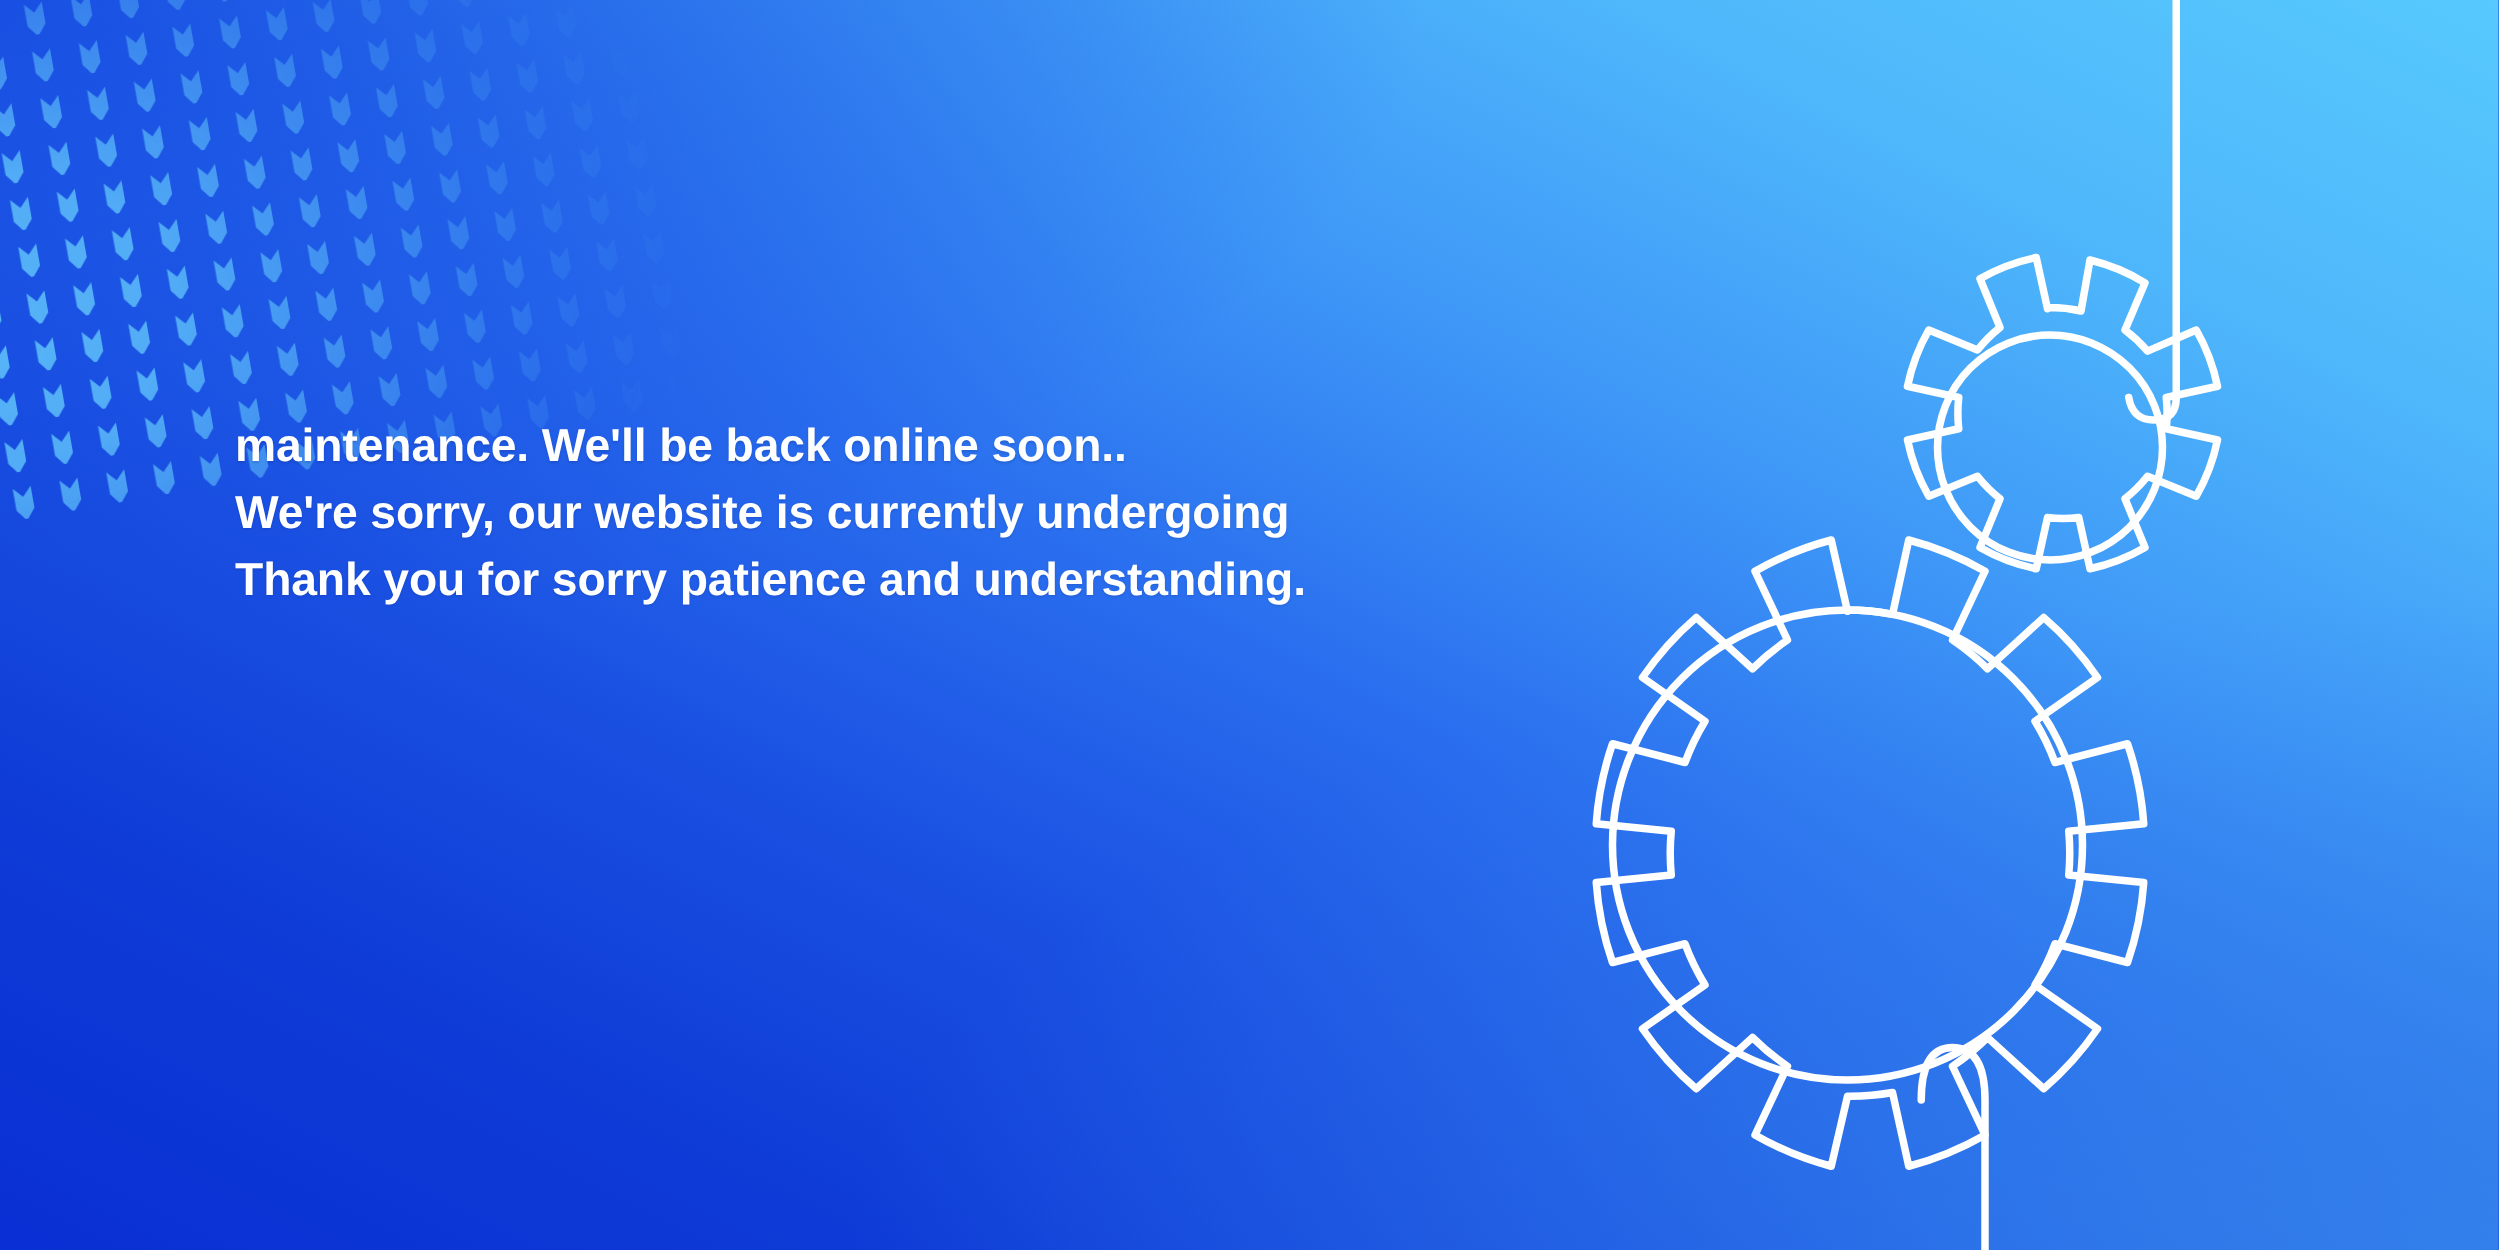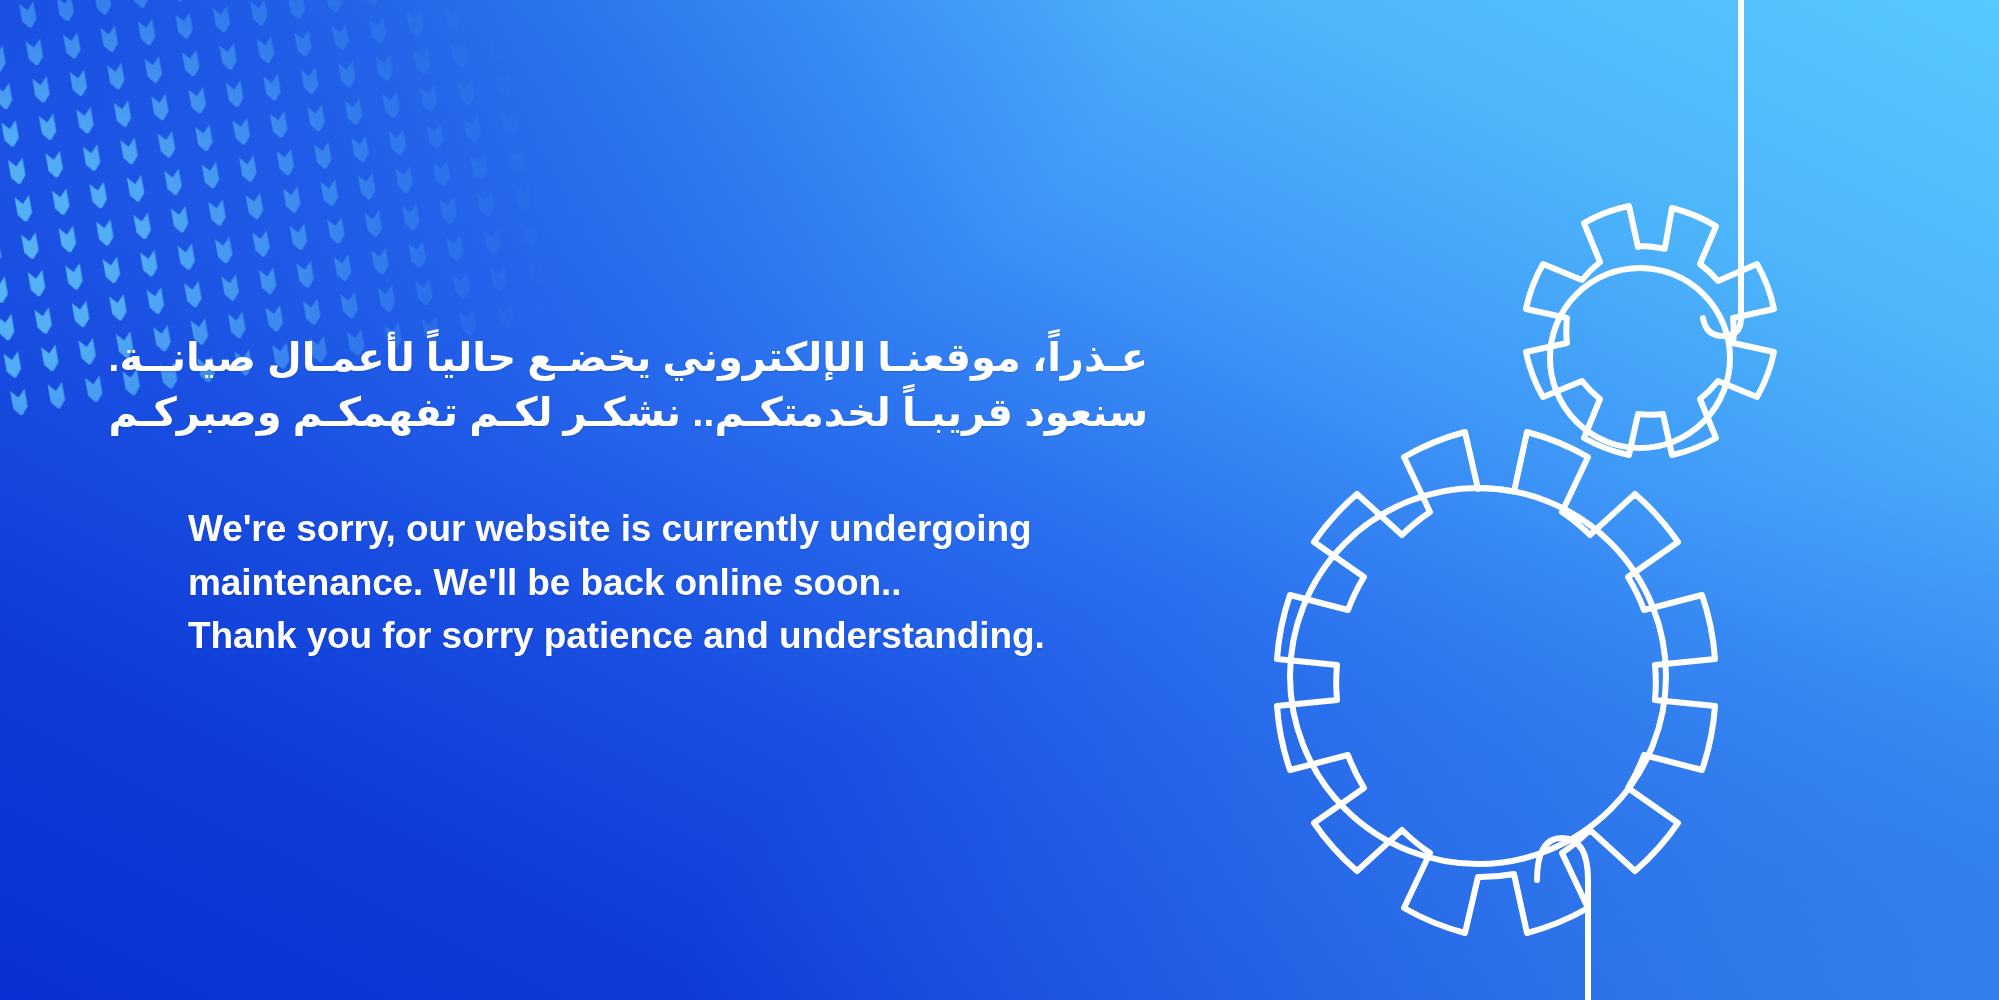--- a/index.html
+++ b/index.html
@@ -166,25 +166,21 @@
                  L1478,489 Z"></path>
         <circle cx="1478" cy="676" r="188"></circle>
 
         <path d="M1537,880 Q1537,838 1562,838 Q1588,838 1588,880 L1588,1000"></path>
       </g>
     </svg>
   </div>
 
   <div class="content">
 
-    <div class="msg-ar" dir="rtl" lang="ar">
-      <span class="ar-line">عـذراً، موقعنـا الإلكتروني يخضـع حالياً لأعمـال صيانــة.</span>
-      <span class="ar-line">سنعود قريبـاً لخدمتكـم.. نشكـر لكـم تفهمكـم وصبركـم</span>
-    </div>
 
     <div class="msg-en" lang="en">
+      <span class="en-line">maintenance. We'll be back online soon..</span>
       <span class="en-line">We're sorry, our website is currently undergoing</span>
-      <span class="en-line">maintenance. We'll be back online soon..</span>
       <span class="en-line">Thank you for sorry patience and understanding.</span>
     </div>
 
   </div>
 </div>
 
 </body></html>

